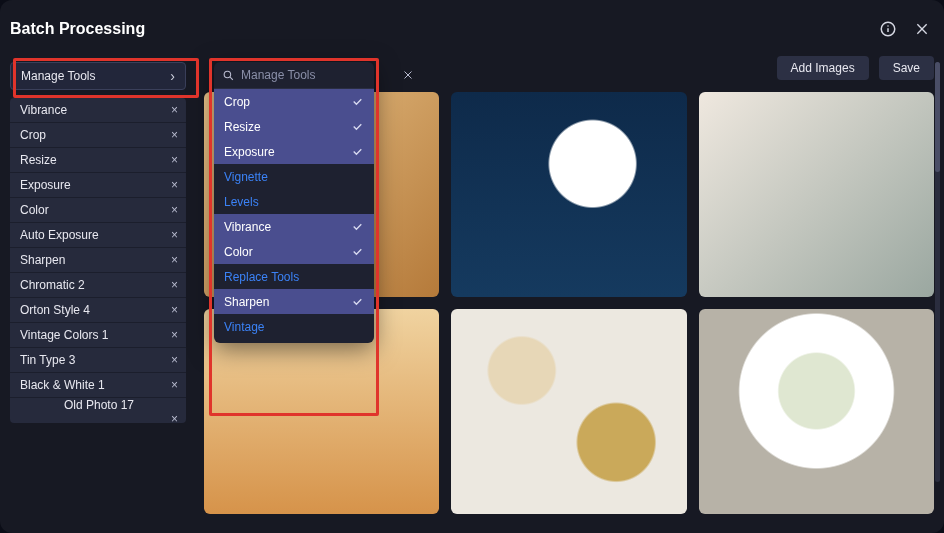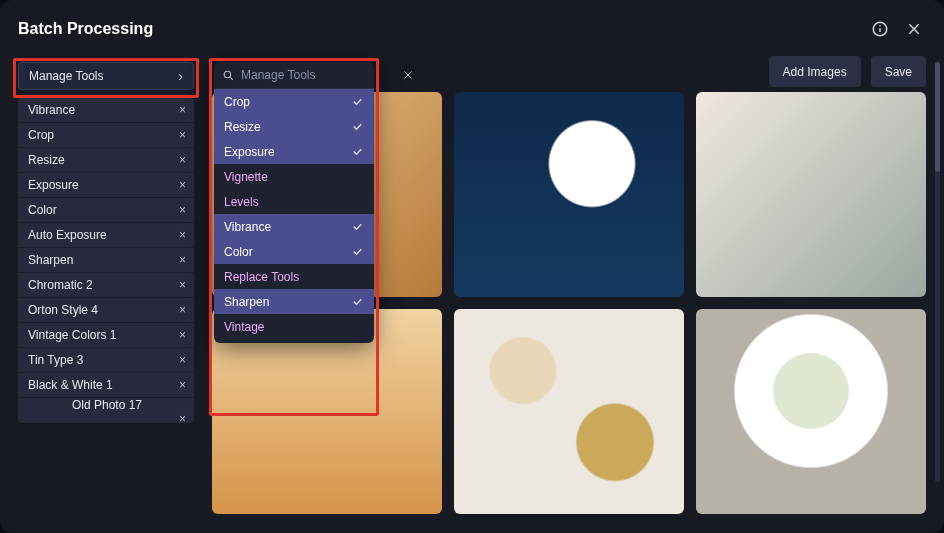--- a/index.html
+++ b/index.html
@@ -8,21 +8,21 @@
     font-family: -apple-system, BlinkMacSystemFont, "Segoe UI", Arial, sans-serif;
     background: #0b0d17;
     color: #e8e8f0;
     font-size: 13px;
     position: relative;
   }
   .window {
     width: 944px; height: 533px;
     background: #171923;
     border-radius: 12px;
-    padding: 16px 18px;
+    padding: 16px 10px;
     position: relative;
   }
   .titlebar {
     display: flex;
     align-items: center;
     height: 26px;
     margin-bottom: 20px;
   }
   .title { font-size: 16px; font-weight: 600; flex:1; color:#fff; }
   .titlebar .icon-btn { width: 24px; height: 24px; display:flex; align-items:center; justify-content:center; color:#d5d7e2; cursor:pointer; }
@@ -71,21 +71,21 @@
   }
   .actions {
     position:absolute; top:-6px; right:0;
     display:flex; gap:10px;
   }
   .btn {
     background:#2c3044;
     color:#e8e8f0;
     border:none;
     border-radius:4px;
-    height:31px;
+    height:24px;
     padding:0 14px;
     font-size:12px;
     cursor:pointer;
   }
   .grid {
     margin-top: 30px;
     display:grid;
     grid-template-columns: 1fr 1fr 1fr;
     grid-template-rows: 205px 205px;
     gap: 12px;
@@ -122,21 +122,21 @@
   }
   .popup .search input {
     flex:1; background:transparent; border:none; outline:none;
     color:#e8e8f0; font-size:12px;
   }
   .popup .search input::placeholder { color:#8a8fa8; }
   .popup .search .mag { color:#b8bbcf; margin-right:6px; display:flex; }
   .popup .search .cx { color:#b8bbcf; margin-left:6px; cursor:pointer; display:flex; }
   .opt {
     height:25px; display:flex; align-items:center;
-    padding:0 10px; font-size:12px; color:#f0abfc;
+    padding:0 10px; font-size:12px; color:#3b82f6;
     cursor:pointer;
   }
   .opt.sel { background:#4a4e8f; color:#fff; }
   .opt .chk { margin-left:auto; color:#d7d9ef; }
 
   
   .hl {
     position:absolute;
     border:3px solid #e0342b;
     pointer-events:none;

